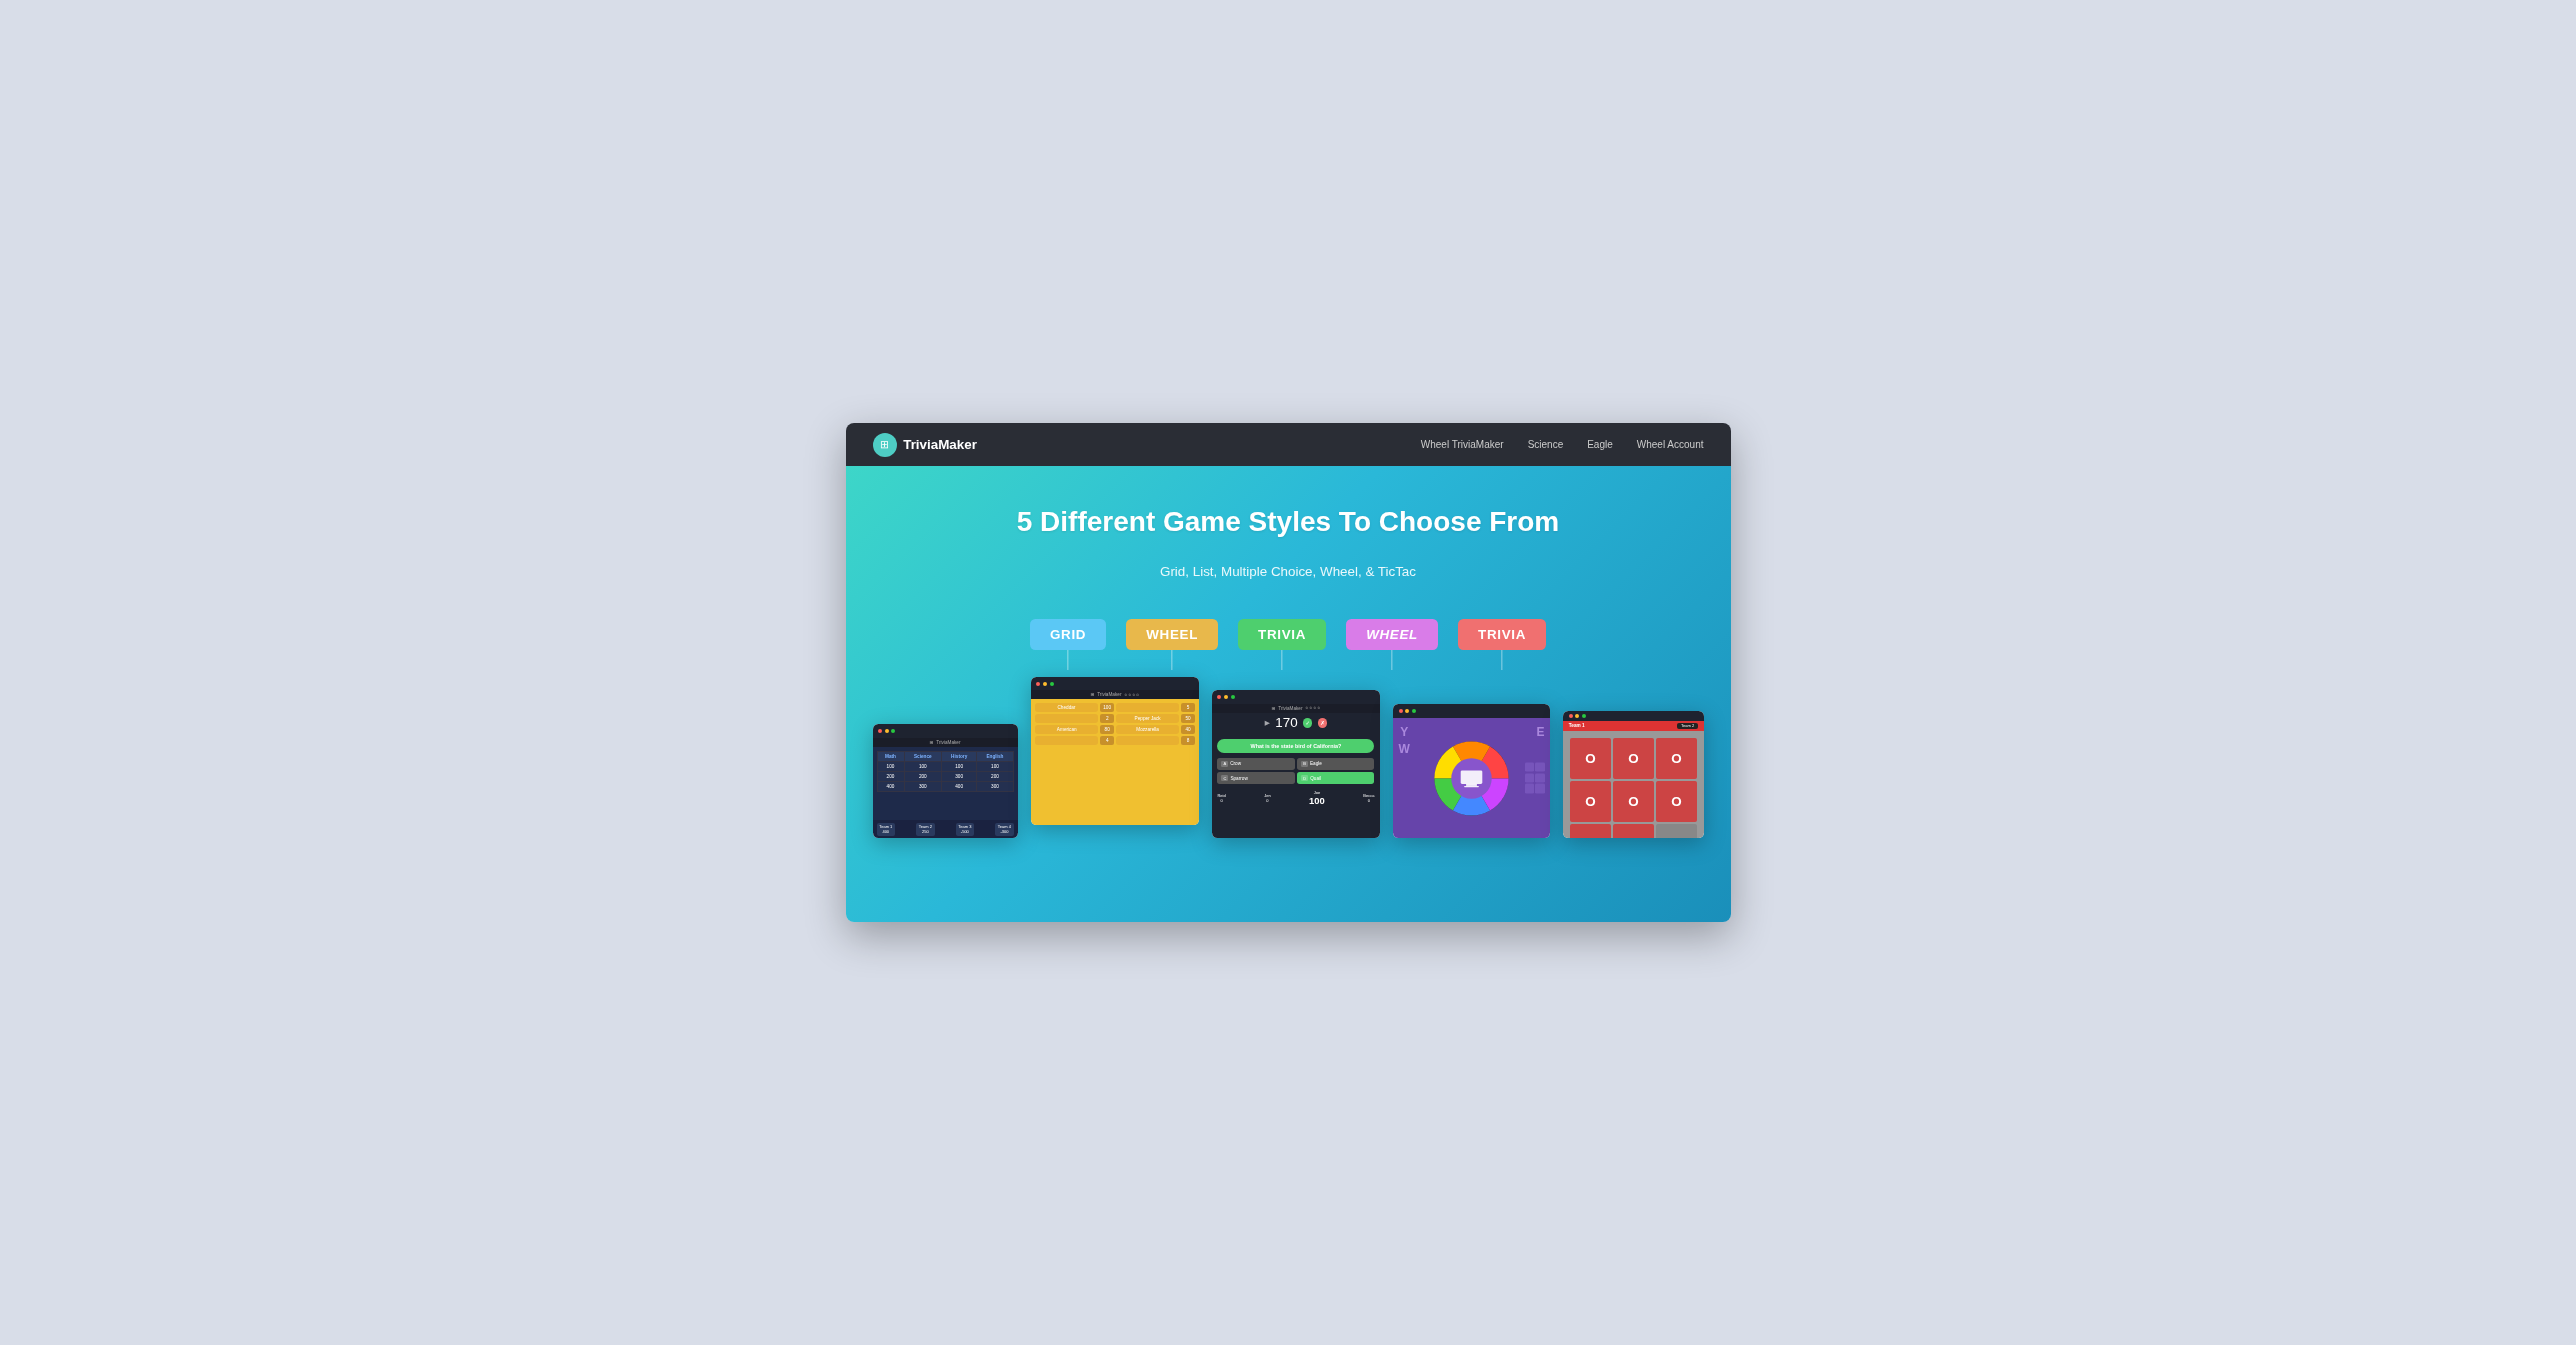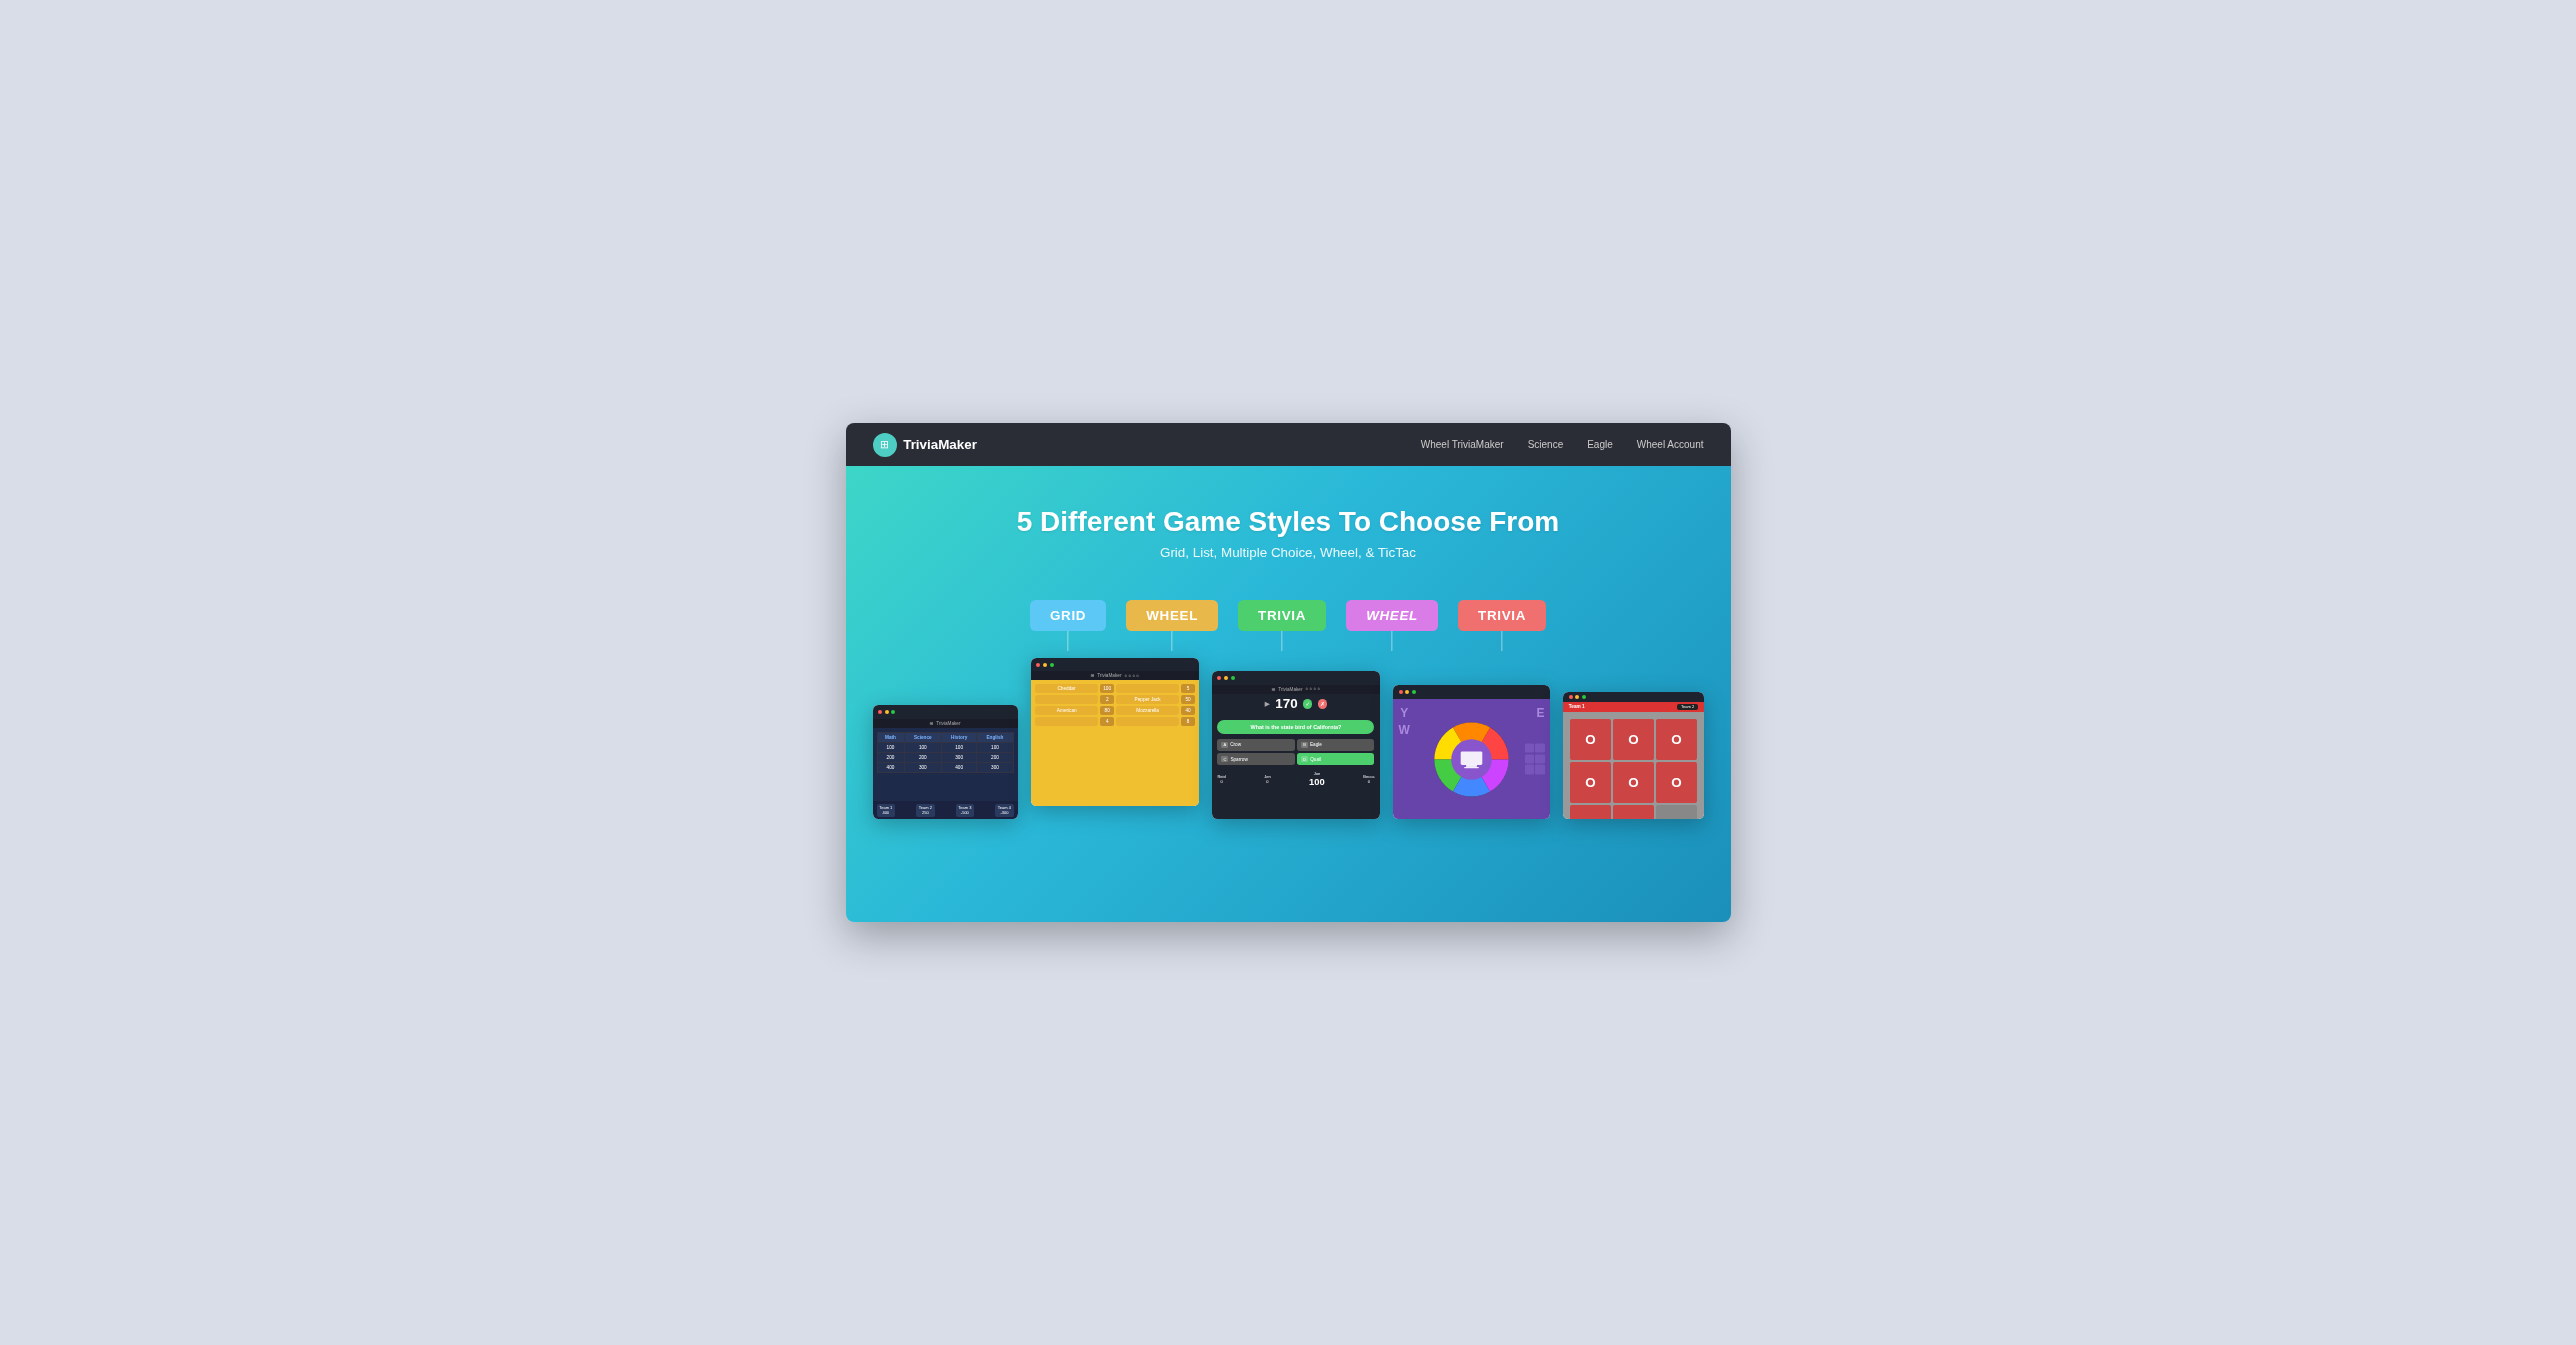--- a/index.html
+++ b/index.html
@@ -63,21 +63,21 @@
       background: linear-gradient(135deg, #3dd6c8 0%, #2ab8d8 40%, #1a8fba 100%);
       padding: 40px 27px 54px;
       text-align: center;
       position: relative;
       min-height: 456px;
     }
     .hero-title {
       color: white;
       font-size: 28px;
       font-weight: 800;
-      margin-bottom: 7px;
+      margin-bottom: 26px;
       text-shadow: 0 1.3px 2.7px rgba(0,0,0,0.1);
     }
     .hero-subtitle {
       color: rgba(255,255,255,0.9);
       font-size: 13.4px;
       font-weight: 400;
       margin-bottom: 40px;
     }
     
     .game-styles {
@@ -431,21 +431,21 @@
           <div class="ss-dot ss-dot-g"></div>
         </div>
         <div class="ss-title-bar">
           <span>⊞</span>
           <span>TriviaMaker</span>
           <span style="font-size:3.4px;color:#888">⚙ ⚙ ⚙ ⚙</span>
         </div>
 
         <div style="background:#1e2330;padding:2.7px 5.4px;display:flex;align-items:center;justify-content:center;gap:5.4px;">
           <div style="color:white;font-size:6.7px;opacity:0.6;">▶</div>
-          <div style="color:white;font-size:13.4px;font-weight:700;">170</div>
+          <div style="color:white;font-size:13.4px;font-weight:400;">170</div>
           <div style="width:9.4px;height:9.4px;border-radius:50%;background:#4ecf6e;display:flex;align-items:center;justify-content:center;font-size:5.4px;color:white;">✓</div>
           <div style="width:9.4px;height:9.4px;border-radius:50%;background:#f07070;display:flex;align-items:center;justify-content:center;font-size:5.4px;color:white;">✗</div>
         </div>
         <div class="trivia-content">
           <div class="trivia-question">What is the state bird of California?</div>
           <div class="trivia-answers">
             <div class="trivia-answer trivia-answer-a">
               <span class="trivia-answer-letter">A</span>
               <span>Crow</span>
             </div>

